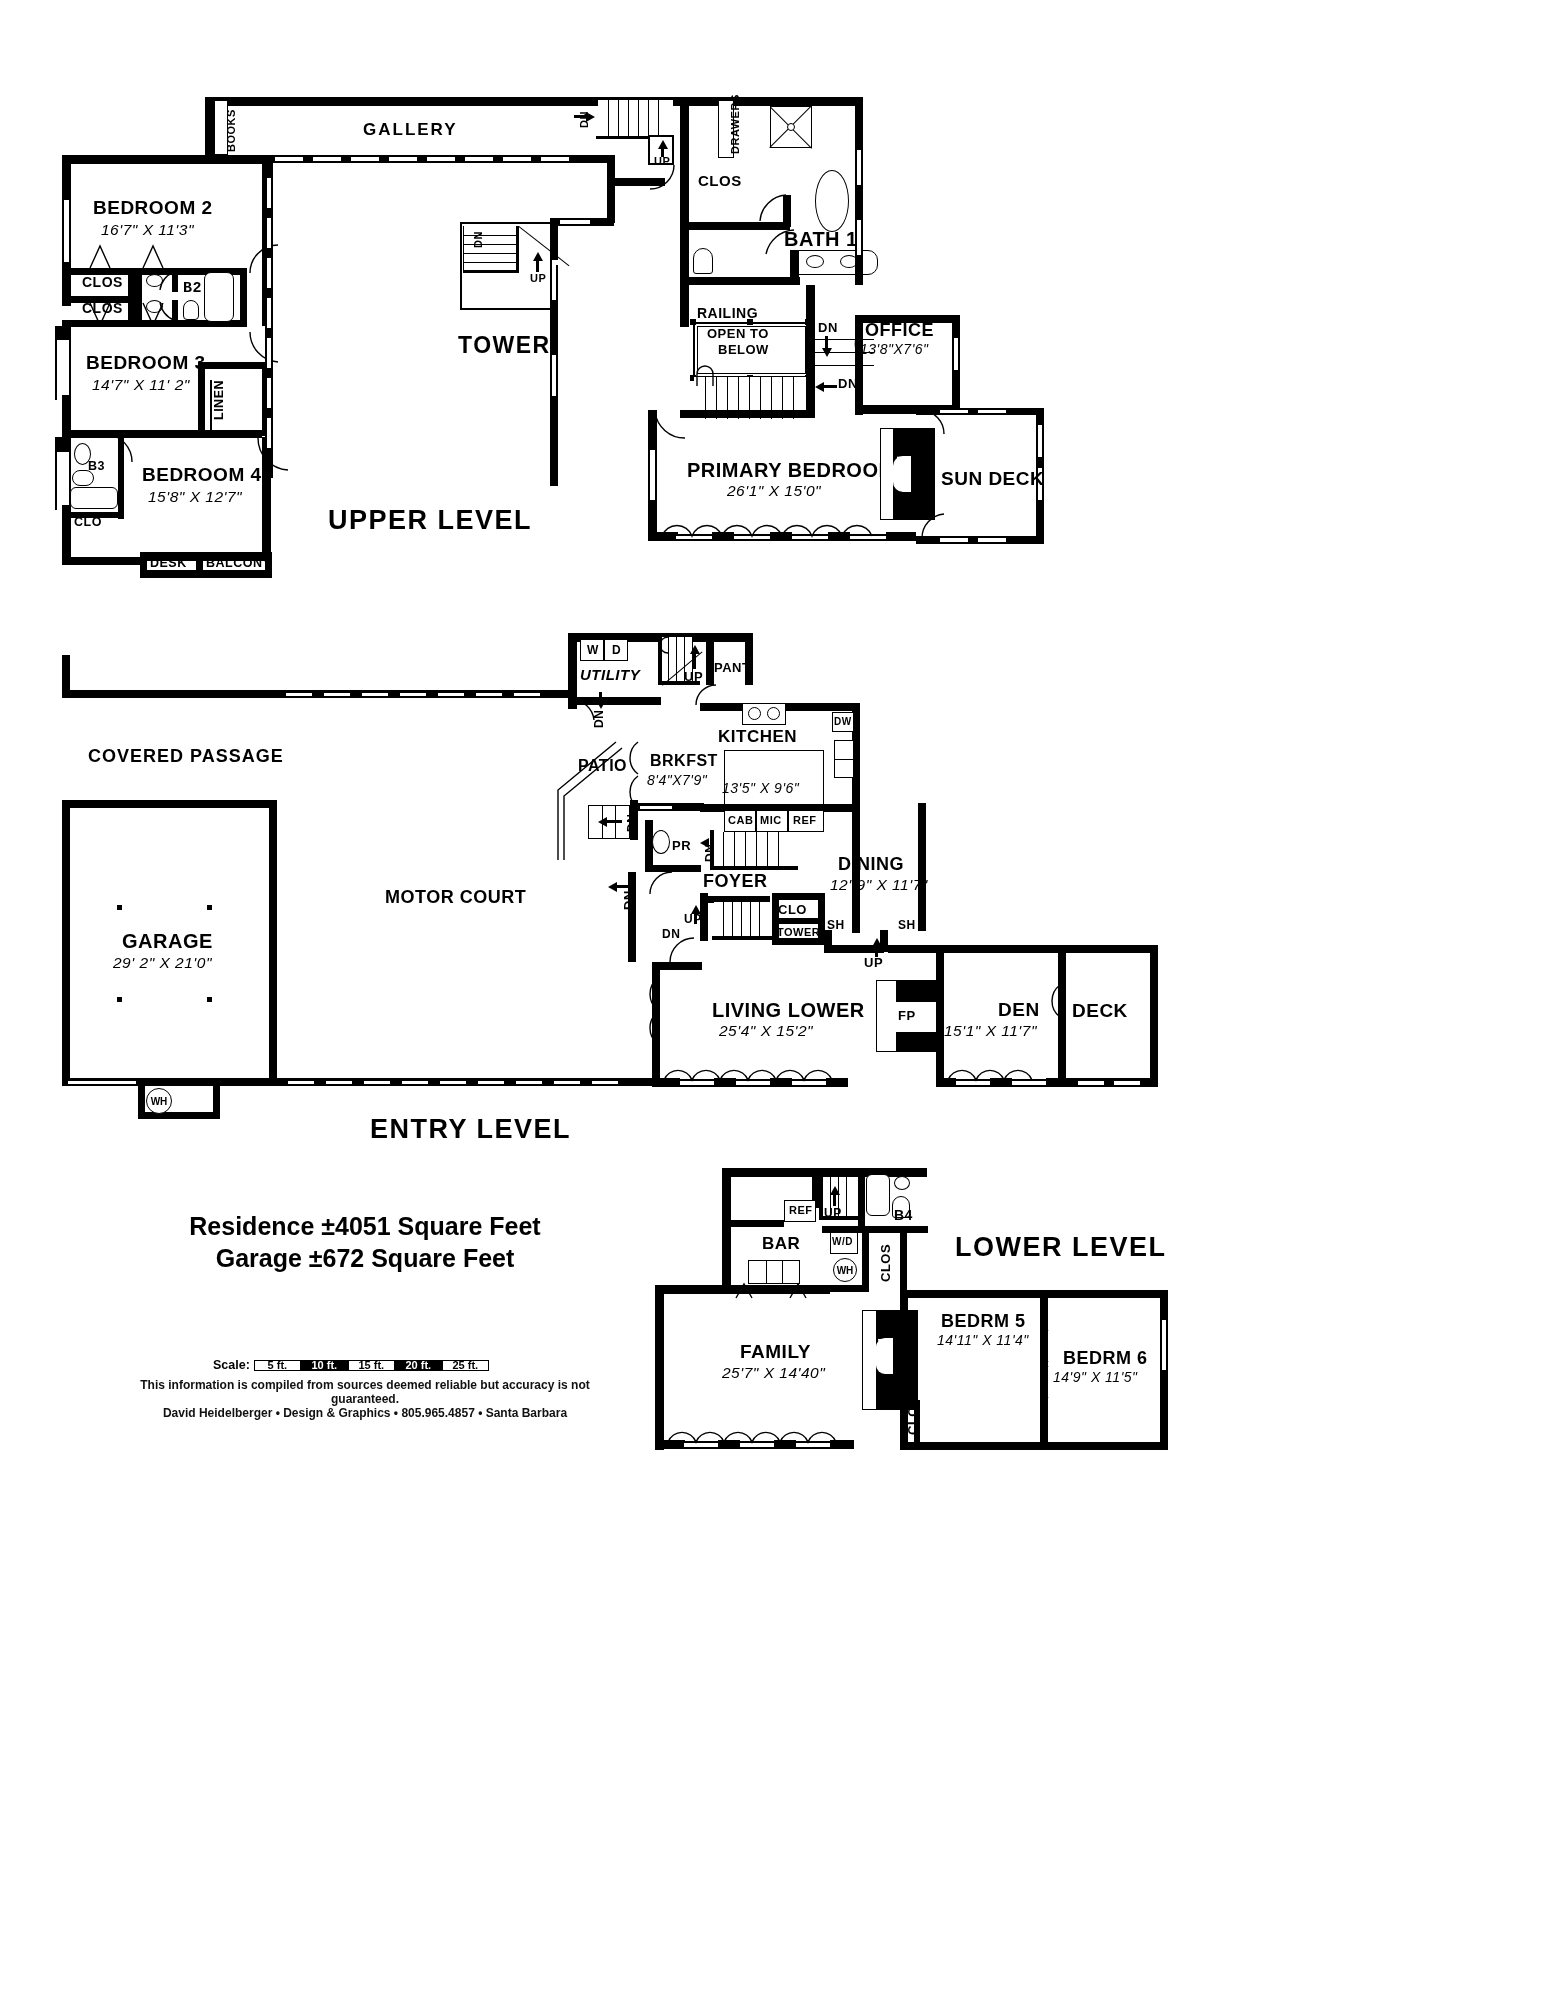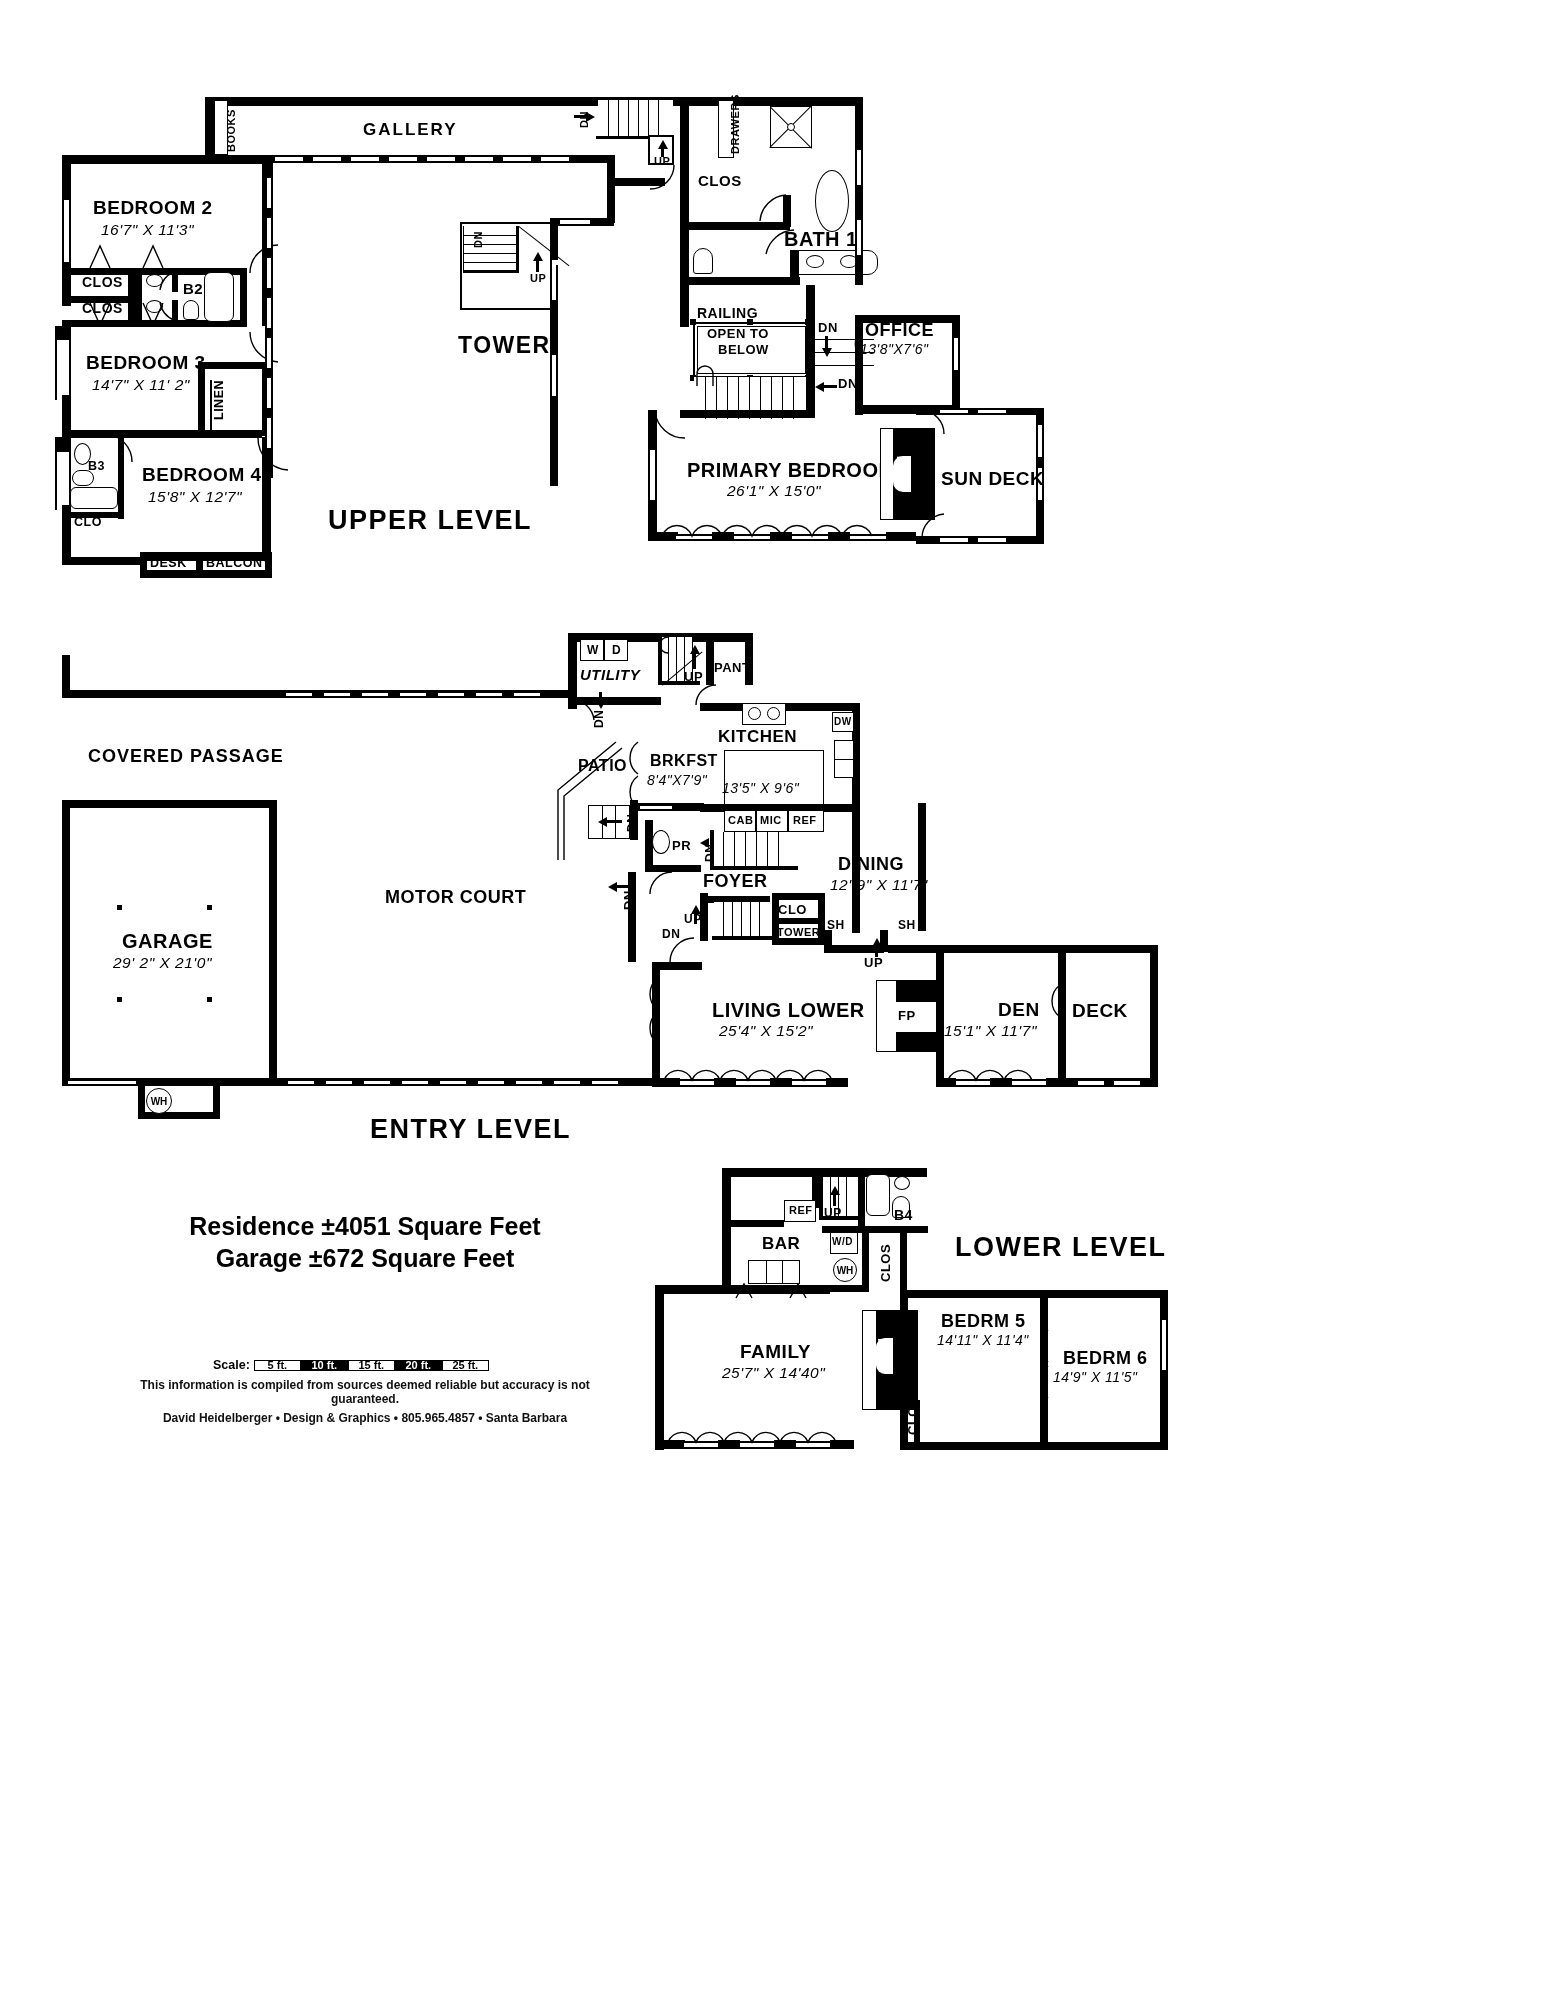--- a/index.html
+++ b/index.html
@@ -118,21 +118,21 @@
     <div class="w" style="left:262px;top:437px;width:9px;height:120px;"></div>
 
     <div class="lbl rm" style="left:93px;top:197px;">BEDROOM 2</div>
     <div class="lbl dim" style="left:101px;top:221px;">16'7" X 11'3"</div>
     <div class="lbl rm" style="left:86px;top:352px;">BEDROOM 3</div>
     <div class="lbl dim" style="left:92px;top:376px;">14'7" X 11' 2"</div>
     <div class="lbl rm" style="left:142px;top:464px;">BEDROOM 4</div>
     <div class="lbl dim" style="left:148px;top:488px;">15'8" X 12'7"</div>
     <div class="lbl tiny" style="left:82px;top:274px;font-size:14px;">CLOS</div>
     <div class="lbl tiny" style="left:82px;top:300px;font-size:14px;">CLOS</div>
-    <div class="lbl tiny" style="left:183px;top:280px;font-size:15px;">B2</div>
+    <div class="lbl tiny" style="left:183px;top:280px;font-size:15px;font-family:Liberation Mono, monospace;">B2</div>
 
     <svg class="door" style="left:250px;top:245px;width:40px;height:30px;">
         <path d="M0,28 A28,28 0 0,1 28,0"></path>
       </svg>
     <svg class="door" style="left:250px;top:332px;width:40px;height:34px;">
         <path d="M0,0 A30,30 0 0,0 28,30"></path>
       </svg>
     <svg class="door" style="left:258px;top:438px;width:42px;height:34px;">
         <path d="M0,0 A32,32 0 0,0 30,32"></path>
       </svg>
@@ -717,16 +717,16 @@
     <span class="scalelbl">Scale:</span>
     <span class="seg" style="width:47px;background:#fff;display:flex;align-items:center;justify-content:center;font-size:11px;font-weight:700;">5 ft.</span>
     <span class="seg" style="width:47px;background:#000;color:#fff;display:flex;align-items:center;justify-content:center;font-size:11px;font-weight:700;">10 ft.</span>
     <span class="seg" style="width:47px;background:#fff;display:flex;align-items:center;justify-content:center;font-size:11px;font-weight:700;">15 ft.</span>
     <span class="seg" style="width:47px;background:#000;color:#fff;display:flex;align-items:center;justify-content:center;font-size:11px;font-weight:700;">20 ft.</span>
     <span class="seg" style="width:47px;background:#fff;display:flex;align-items:center;justify-content:center;font-size:11px;font-weight:700;">25 ft.</span>
   </div>
 
   <div class="title" style="left:110px;top:1378px;width:510px;">
     <div class="fine">This information is compiled from sources deemed reliable but accuracy is not guaranteed.</div>
-    <div class="fine" style="margin-top:5px;">David Heidelberger • Design &amp; Graphics • 805.965.4857 • Santa Barbara</div>
+    <div class="fine" style="">David Heidelberger • Design &amp; Graphics • 805.965.4857 • Santa Barbara</div>
   </div>
 
 </div>
 
 </body></html>

